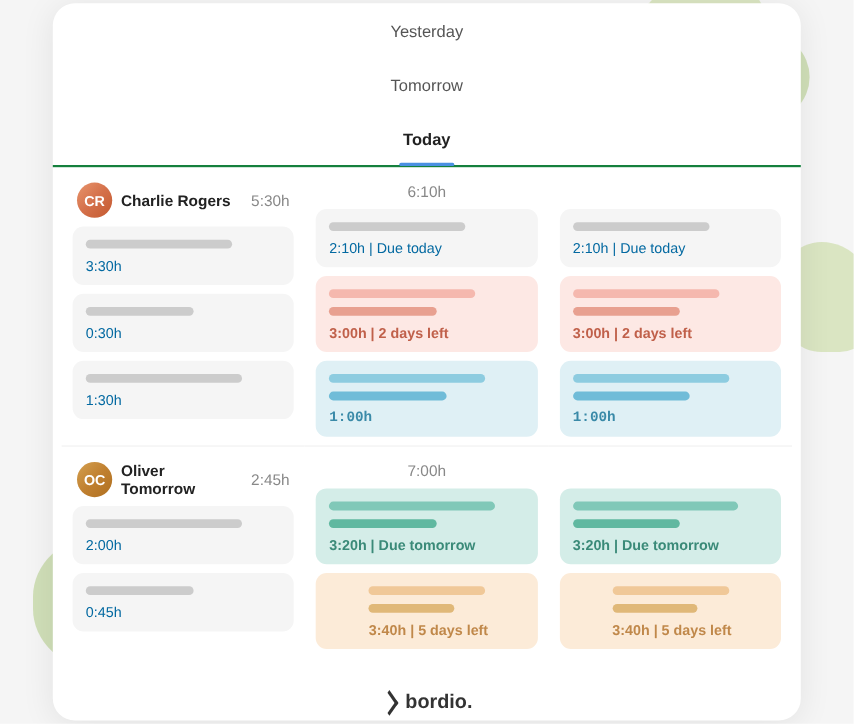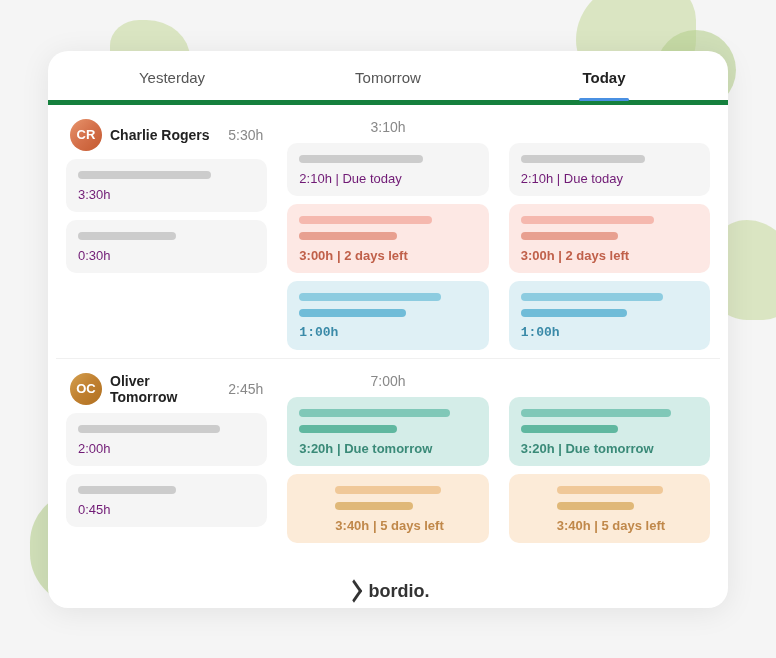--- a/index.html
+++ b/index.html
@@ -57,22 +57,22 @@
       box-shadow: 0 4px 30px rgba(0,0,0,0.08);
       width: 680px;
       padding: 0;
       position: relative;
       z-index: 1;
     }
 
     
     .col-headers {
       display: grid;
-      grid-template-columns: 1fr 1fr 1fr;
-      border-bottom: 5px solid #15803d;
+      grid-template-columns: 1fr;
+      border-bottom: 2px solid #15803d;
       padding: 0 16px;
     }
     .col-header {
       text-align: center;
       padding: 18px 0 14px;
       font-size: 15px;
       color: #555;
       font-weight: 500;
       position: relative;
     }
@@ -150,21 +150,21 @@
       margin-bottom: 8px;
     }
     .task-bar {
       height: 8px;
       border-radius: 4px;
       background: #ccc;
       margin-bottom: 8px;
     }
     .task-time {
       font-size: 13px;
-      color: #701a75;
+      color: #0369a1;
     }
     .task-time-colored {
       font-size: 13px;
       font-weight: 600;
     }
 
     
     .card-gray { background: #f5f5f5; }
     .card-gray .task-bar { background: #ccc; }
 
@@ -247,24 +247,28 @@
         <span class="person-hours">5:30h</span>
       </div>
       <div class="task-card card-gray">
         <div class="task-bar" style="width:75%"></div>
         <div class="task-time">3:30h</div>
       </div>
       <div class="task-card card-gray">
         <div class="task-bar" style="width:55%"></div>
         <div class="task-time">0:30h</div>
       </div>
+      <div class="task-card card-gray">
+        <div class="task-bar" style="width:80%"></div>
+        <div class="task-time">1:30h</div>
+      </div>
     </div>
 
     <div class="col">
-      <div class="total-hours">3:10h</div>
+      <div class="total-hours">6:10h</div>
       <div class="task-card card-gray">
         <div class="task-bar" style="width:70%"></div>
         <div class="task-time">2:10h | Due today</div>
       </div>
       <div class="task-card card-red">
         <div class="task-bar" style="width:75%;background:#f5b8ae"></div>
         <div class="task-bar" style="width:55%;background:#e8a090;height:8px;border-radius:4px;margin-bottom:8px;"></div>
         <div class="task-time-colored" style="color:#c0604a">3:00h | 2 days left</div>
       </div>
       <div class="task-card card-blue">

